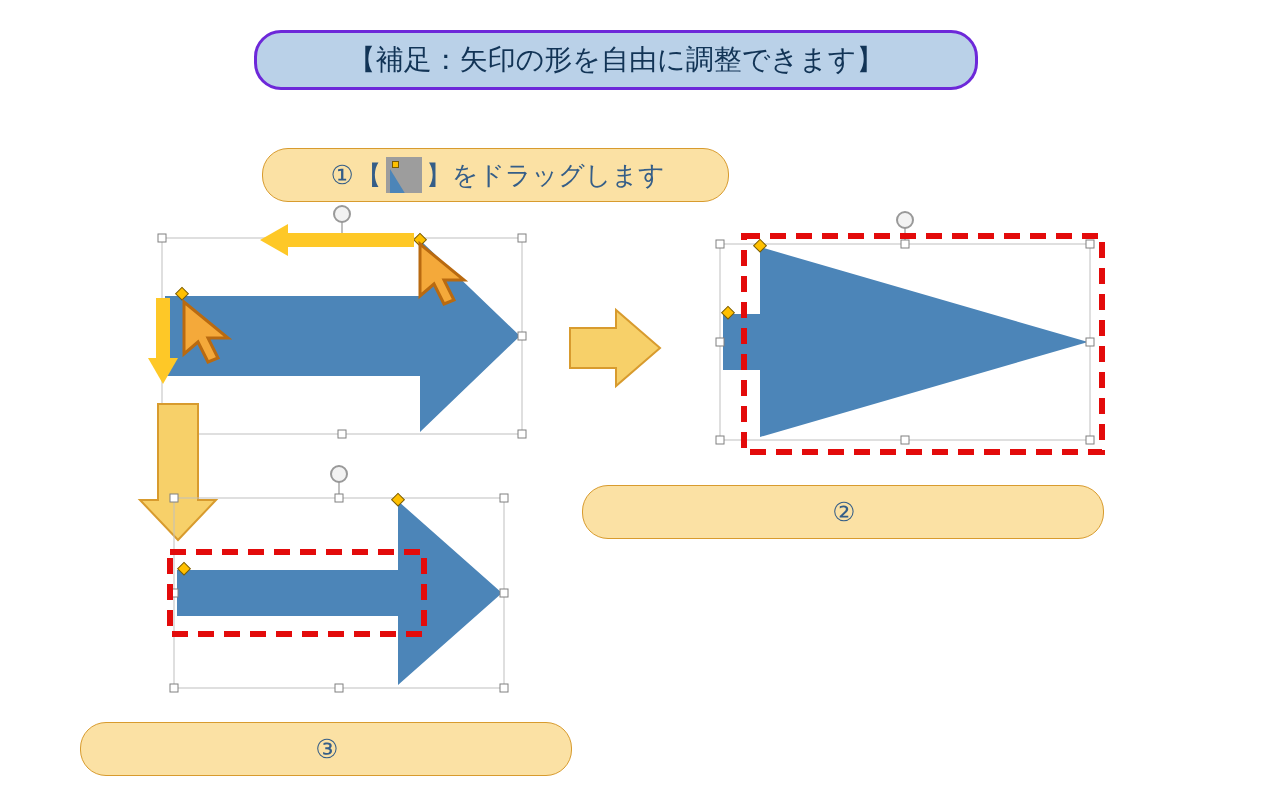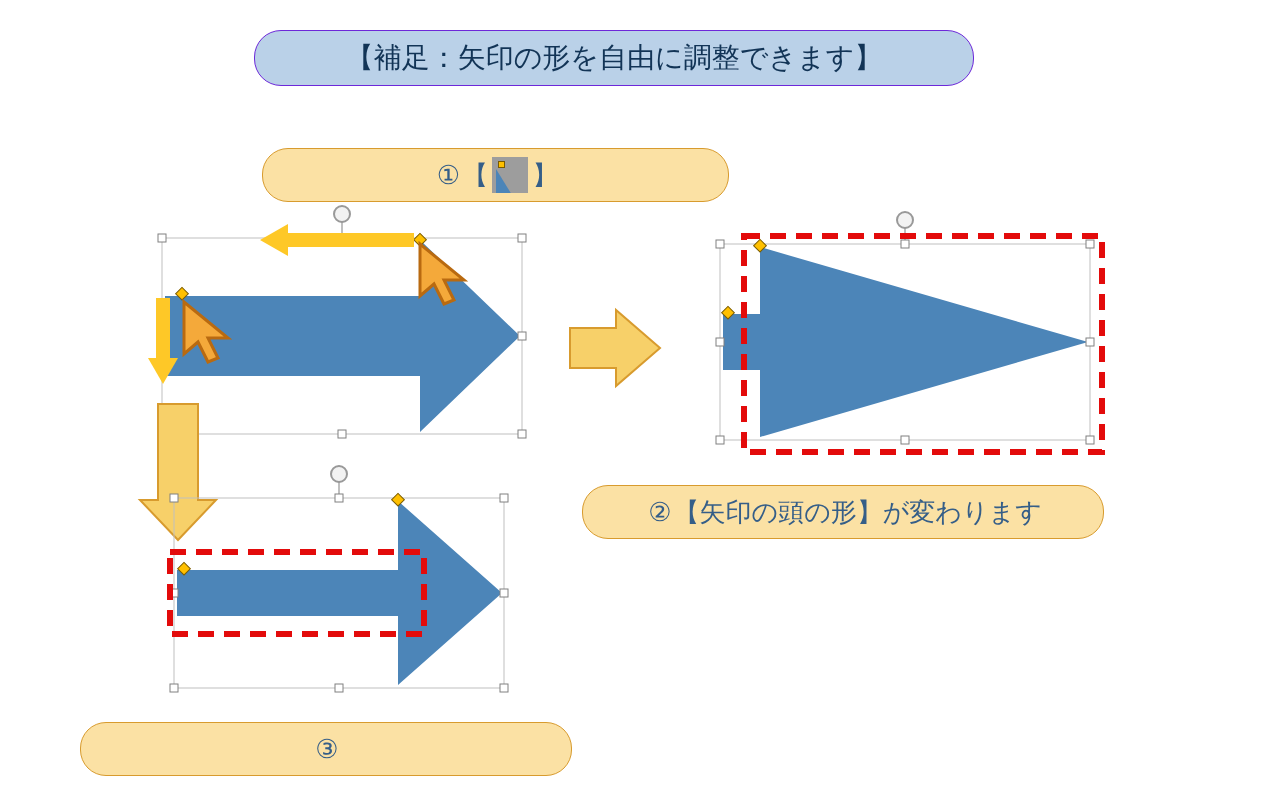--- a/index.html
+++ b/index.html
@@ -13,21 +13,21 @@
   }
   svg { display: block; }
   .title {
     position: absolute;
     left: 254px; top: 30px;
     width: 718px; height: 54px;
     display: flex;
     align-items: center;
     justify-content: center;
     background: #BAD1E8;
-    border: 1px solid #6d28d9;
+    border: 3px solid #6d28d9;
     border-radius: 27px;
     font-size: 28px;
     color: #123456;
   }
   .callout {
     position: absolute;
     display: flex;
     align-items: center;
     justify-content: center;
     background: #FBE1A4;
@@ -69,25 +69,25 @@
 </head>
 <body>
 
 <div class="title">【補足：矢印の形を自由に調整できます】</div>
 
 <div class="callout" style="left:262px; top:148px; width:465px; height:52px;">
   <span class="seq">①</span>
   <span>【</span>
   <span class="thumb" title="adjust-handle-icon"></span>
   <span>】</span>
+  <span>をドラッグします</span>
 </div>
 
 <div class="callout" style="left:582px; top:485px; width:520px; height:52px;">
   <span class="seq">②</span>
-  <span>【矢印の頭の形】が変わります</span>
 </div>
 
 <div class="callout" style="left:80px; top:722px; width:490px; height:52px;">
   <span class="seq">③</span>
 </div>
 
 <svg width="1280" height="800" style="position:absolute; left:0; top:0;">
 
   <g>
 

